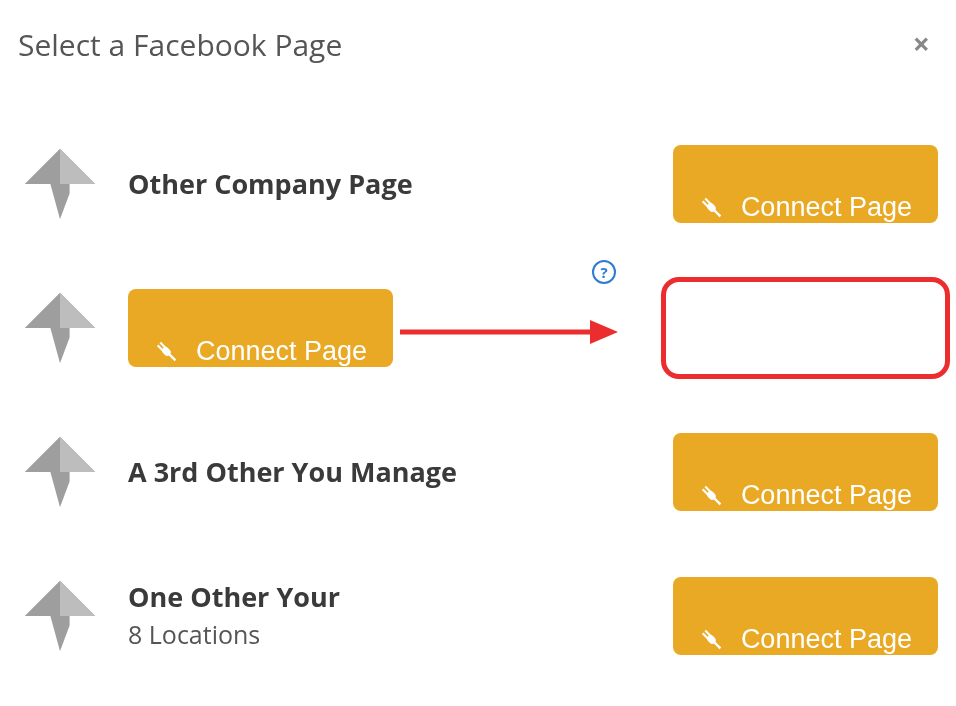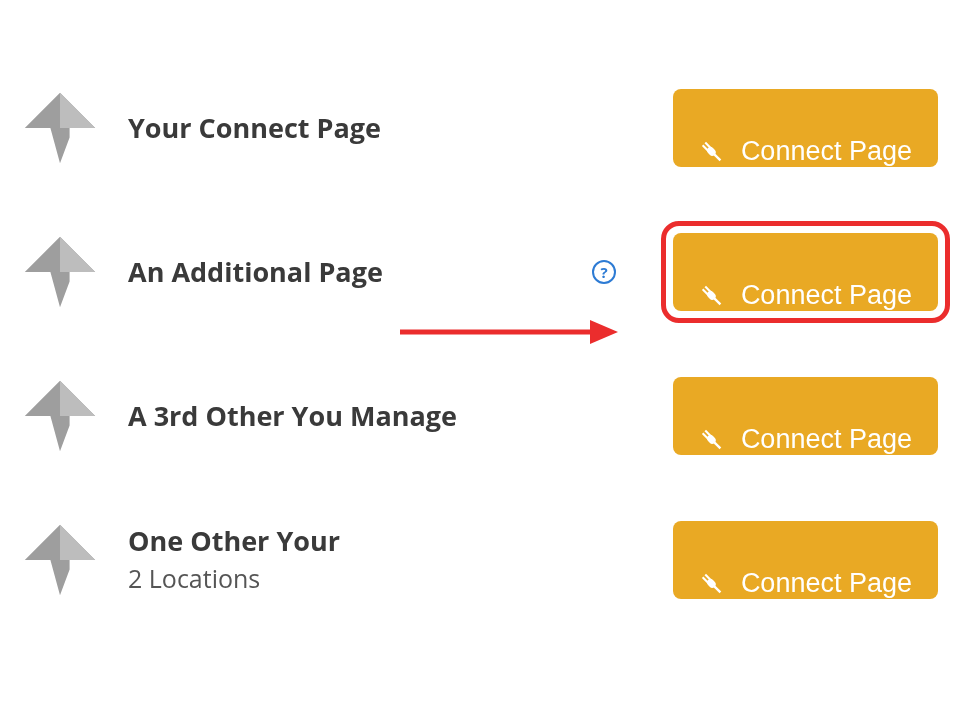--- a/index.html
+++ b/index.html
@@ -137,20 +137,24 @@
     position: absolute;
     pointer-events: none;
   }
   .callout-arrow svg { display:block; }
 </style>
 </head>
 <body>
 
 <div class="modal">
 
+  <div class="modal-header">
+    <div class="modal-title">Select a Facebook Page</div>
+    <div class="close-btn">×</div>
+  </div>
 
   <div class="help-badge" style="left:592px; top:260px;">
     <span>?</span>
   </div>
 
   <div class="callout-arrow" style="left:400px; top:316px;">
     <svg width="220" height="32" viewBox="0 0 220 32">
       <line x1="0" y1="16" x2="192" y2="16" stroke="#eb2d2d" stroke-width="5"></line>
       <polygon points="190,4 218,16 190,28" fill="#eb2d2d"></polygon>
     </svg>
@@ -159,21 +163,21 @@
   <div class="list">
 
     <div class="row">
       <span class="arrow-icon">
         <svg viewBox="0 0 100 100">
           <polygon points="50,6 94,50 62,50 62,62 50,94 38,50 6,50" fill="#9e9e9e"></polygon>
           <polygon points="50,6 94,50 62,50 50,50" fill="#bdbdbd"></polygon>
         </svg>
       </span>
       <div class="page-text">
-        <div class="page-name">Your Connect Page</div>
+        <div class="page-name">Other Company Page</div>
       </div>
       <button class="connect-btn">
         <span class="plug-icon">
           <svg viewBox="0 0 24 24">
               <g transform="rotate(-45 12 12)">
                 <rect x="9" y="6" width="6" height="8" rx="3" fill="#ffffff"></rect>
                 <rect x="9.5" y="1" width="1.8" height="6" fill="#ffffff"></rect>
                 <rect x="12.7" y="1" width="1.8" height="6" fill="#ffffff"></rect>
                 <rect x="11" y="13" width="2" height="8" fill="#ffffff"></rect>
               </g>
@@ -183,23 +187,20 @@
       </button>
     </div>
 
     <div class="row" id="row-1">
       <span class="arrow-icon">
         <svg viewBox="0 0 100 100">
           <polygon points="50,6 94,50 62,50 62,62 50,94 38,50 6,50" fill="#9e9e9e"></polygon>
           <polygon points="50,6 94,50 62,50 50,50" fill="#bdbdbd"></polygon>
         </svg>
       </span>
-      <div class="page-text">
-        <div class="page-name">An Additional Page</div>
-      </div>
       <button class="connect-btn" id="btn-1">
         <span class="plug-icon">
           <svg viewBox="0 0 24 24">
               <g transform="rotate(-45 12 12)">
                 <rect x="9" y="6" width="6" height="8" rx="3" fill="#ffffff"></rect>
                 <rect x="9.5" y="1" width="1.8" height="6" fill="#ffffff"></rect>
                 <rect x="12.7" y="1" width="1.8" height="6" fill="#ffffff"></rect>
                 <rect x="11" y="13" width="2" height="8" fill="#ffffff"></rect>
               </g>
             </svg>
@@ -236,21 +237,21 @@
 
     <div class="row">
       <span class="arrow-icon">
         <svg viewBox="0 0 100 100">
           <polygon points="50,6 94,50 62,50 62,62 50,94 38,50 6,50" fill="#9e9e9e"></polygon>
           <polygon points="50,6 94,50 62,50 50,50" fill="#bdbdbd"></polygon>
         </svg>
       </span>
       <div class="page-text">
         <div class="page-name">One Other Your</div>
-        <div class="page-sub">2 Locations</div>
+        <div class="page-sub">8 Locations</div>
       </div>
       <button class="connect-btn">
         <span class="plug-icon">
           <svg viewBox="0 0 24 24">
               <g transform="rotate(-45 12 12)">
                 <rect x="9" y="6" width="6" height="8" rx="3" fill="#ffffff"></rect>
                 <rect x="9.5" y="1" width="1.8" height="6" fill="#ffffff"></rect>
                 <rect x="12.7" y="1" width="1.8" height="6" fill="#ffffff"></rect>
                 <rect x="11" y="13" width="2" height="8" fill="#ffffff"></rect>
               </g>

